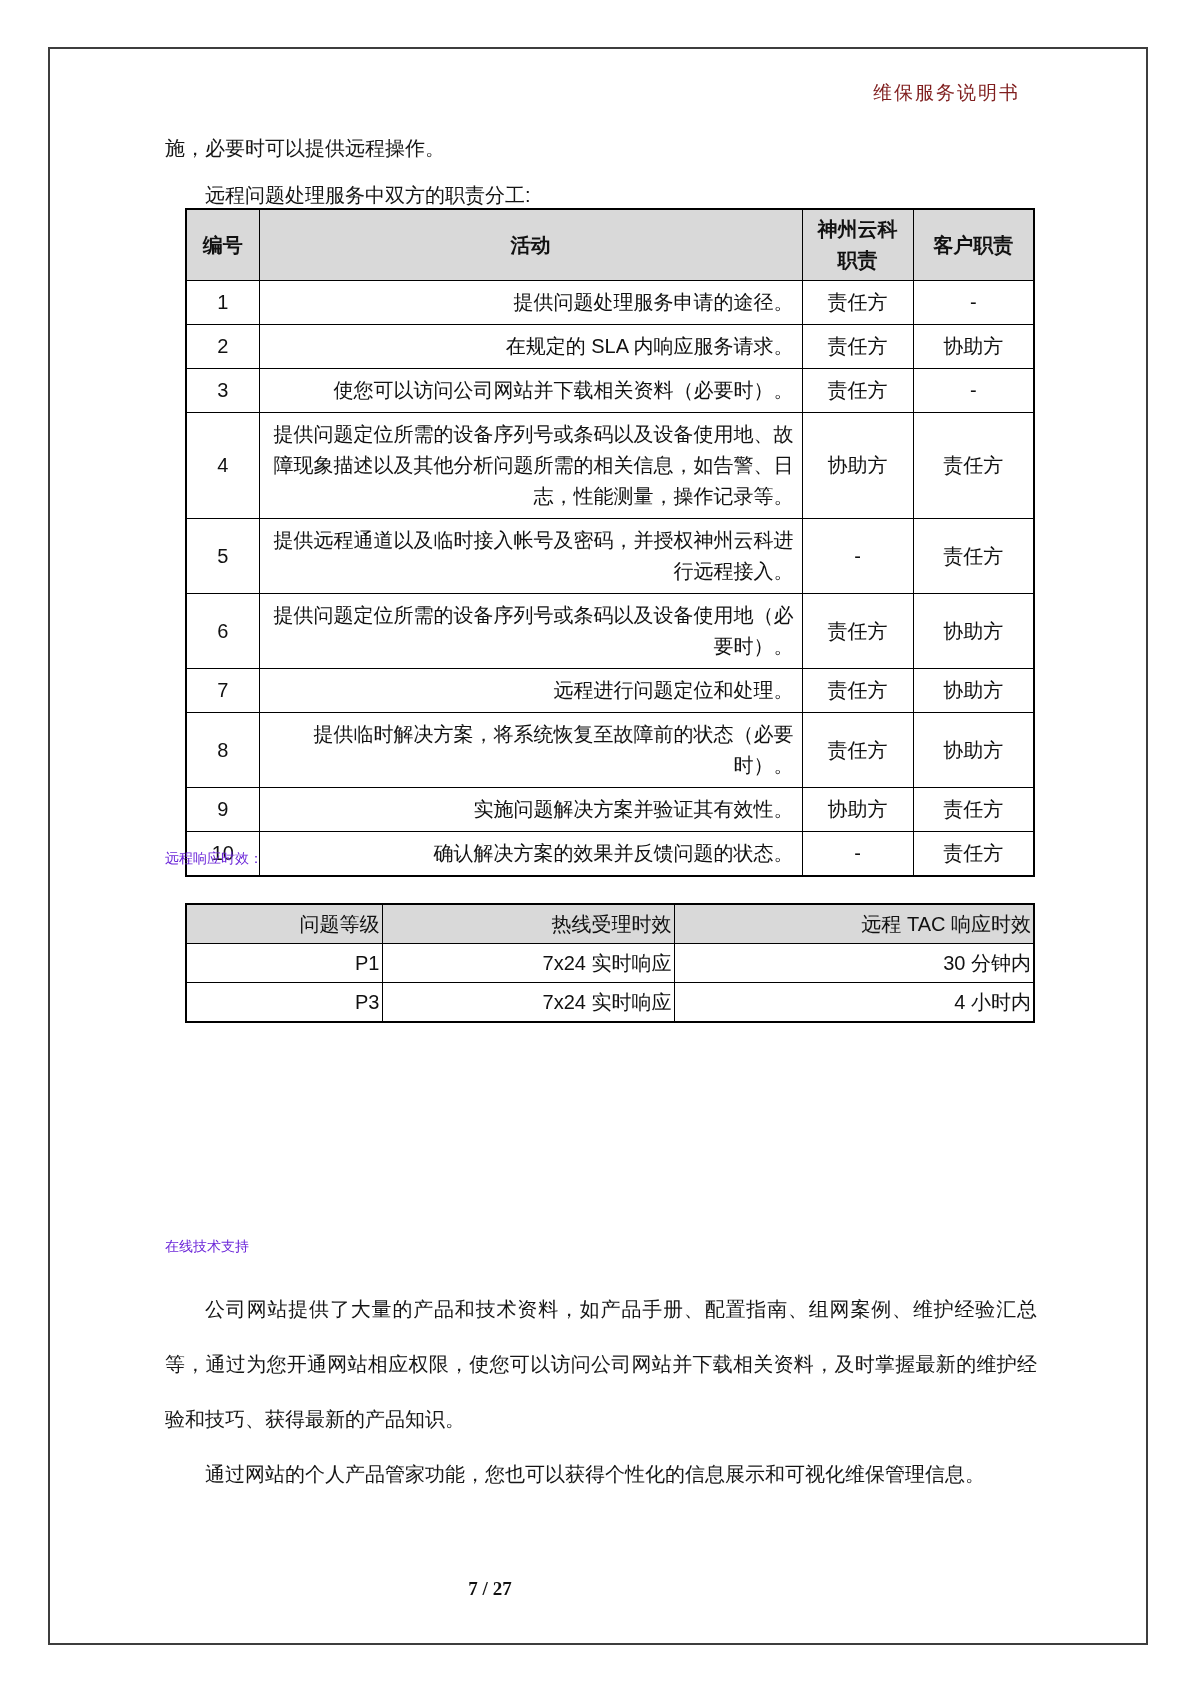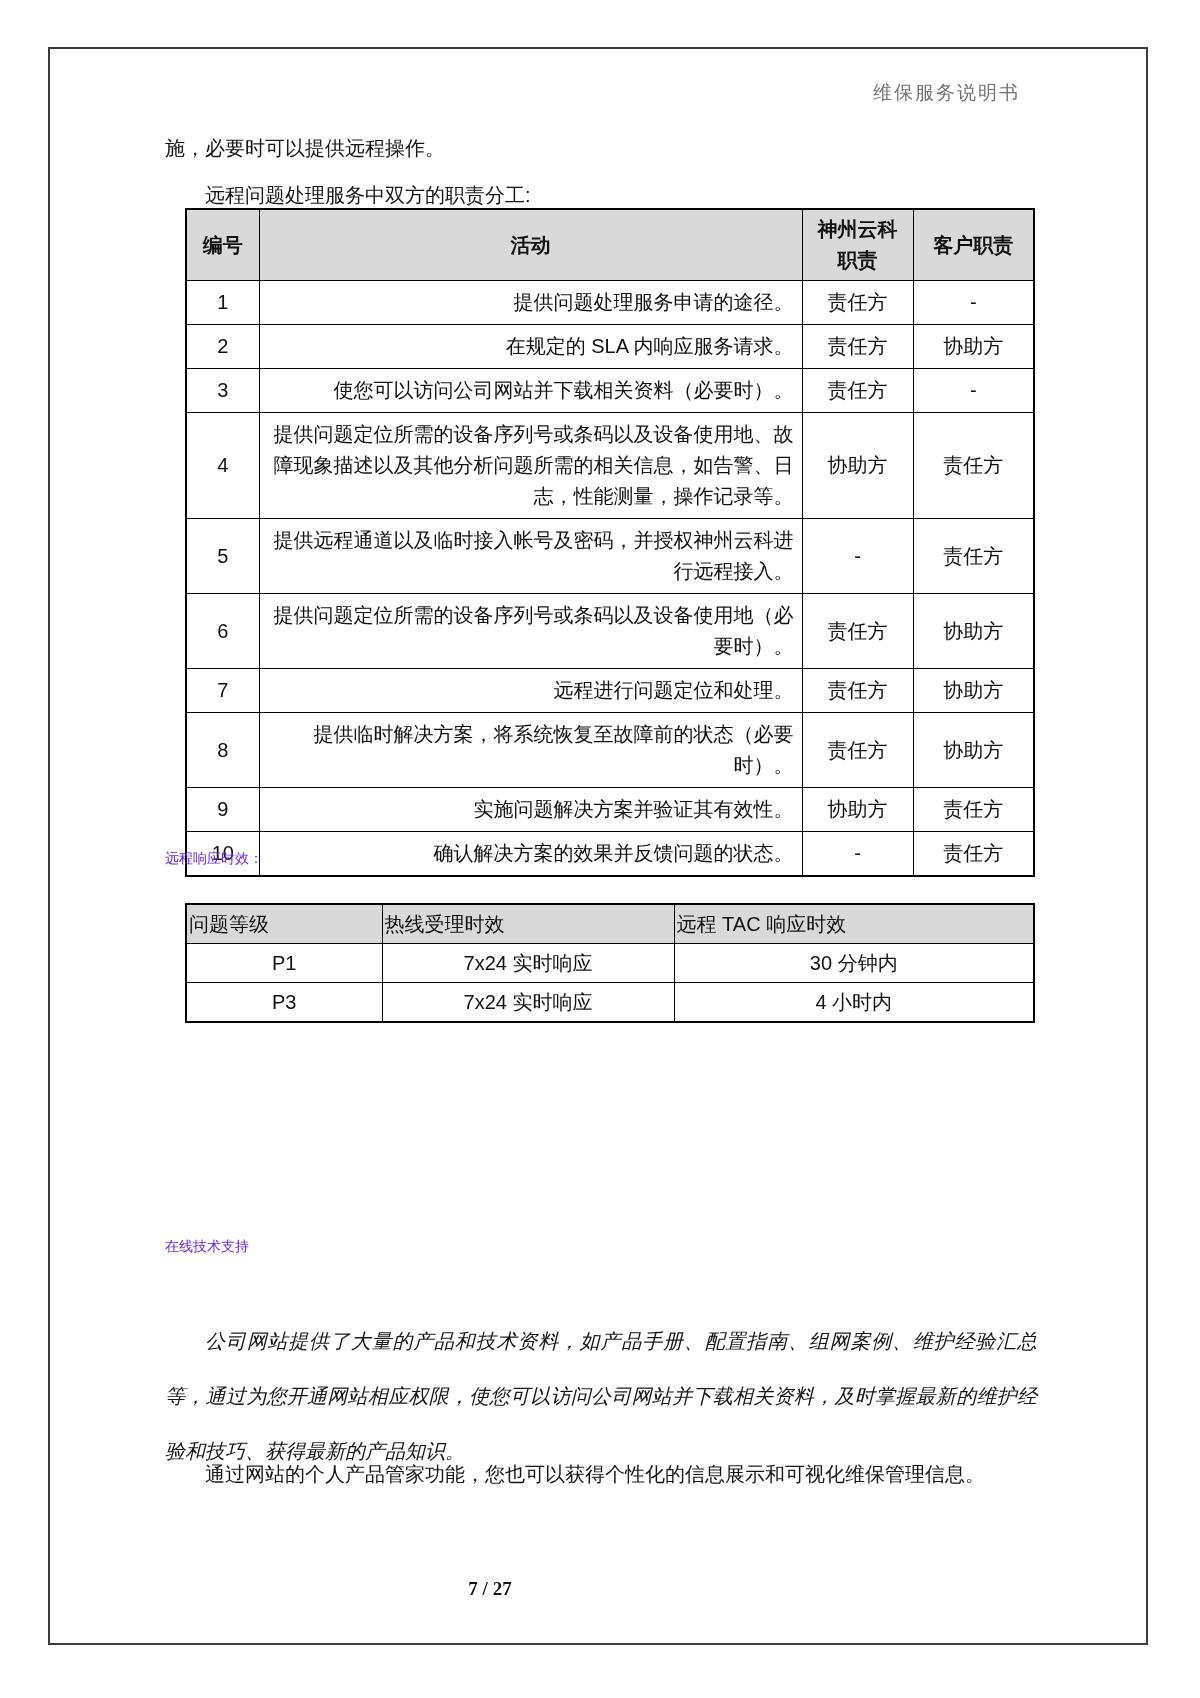--- a/index.html
+++ b/index.html
@@ -8,21 +8,21 @@
     background:#ffffff;color:#151515;
     font-family:"Liberation Sans","DejaVu Sans",sans-serif;
   }
   .page-border{
     position:absolute;left:48px;top:47px;width:1100px;height:1598px;
     border:2px solid #3d3d3d;box-sizing:border-box;background:#fff;
   }
   .doc-header{
     position:absolute;top:80px;right:180px;
     font-family:"Liberation Serif","DejaVu Serif",serif;
-    font-size:19px;letter-spacing:2px;color:#737373;margin-left:32px;
+    font-size:19px;letter-spacing:2px;color:#7f1d1d;margin-left:32px;
   }
   .body-line1{position:absolute;left:165px;top:135px;font-size:20px;}
   .body-line2{position:absolute;left:165px;top:182px;font-size:20px;text-indent:2em;}
 
   table.tbl{
     border-collapse:collapse;table-layout:fixed;
     font-size:20px;color:#111;border-radius:29px;
   }
   table.tbl td,table.tbl th{
     border:1.5px solid #000;box-sizing:border-box;
@@ -45,33 +45,33 @@
   .two-line span{display:block;}
 
   
   .sec-heading{position:absolute;left:165px;font-size:14px;color:#6d28d9;}
   #h-response{top:850px;}
   #h-online{top:1238px;}
 
   
   #time-table{position:absolute;left:185px;top:903px;width:848px;}
   #time-table th{
-    background:#d9d9d9;font-weight:normal;text-align:left;padding:6px 2px;line-height:1.3;
-  }
-  #time-table td{text-align:center;padding:6px 2px;line-height:1.3;}
+    background:#d9d9d9;font-weight:normal;text-align:right;padding:6px 2px;line-height:1.3;
+  }
+  #time-table td{text-align:right;padding:6px 2px;line-height:1.3;}
   #time-table .col-level{width:196px;}
   #time-table .col-hotline{width:292px;}
   #time-table .col-tac{width:360px;}
 
   .para{
     position:absolute;left:165px;width:872px;
     font-size:20px;line-height:55px;text-indent:2em;text-align:justify;
     color:#151515;
   }
-  #para1{top:1314px;font-style:italic;}
+  #para1{top:1282px;}
   #para2{top:1447px;}
 
   .page-number{
     position:absolute;top:1578px;left:0;width:980px;text-align:center;
     font-family:"Liberation Serif","DejaVu Serif",serif;
     font-weight:bold;font-size:19px;color:#111;
   }
 </style>
 </head>
 <body>

